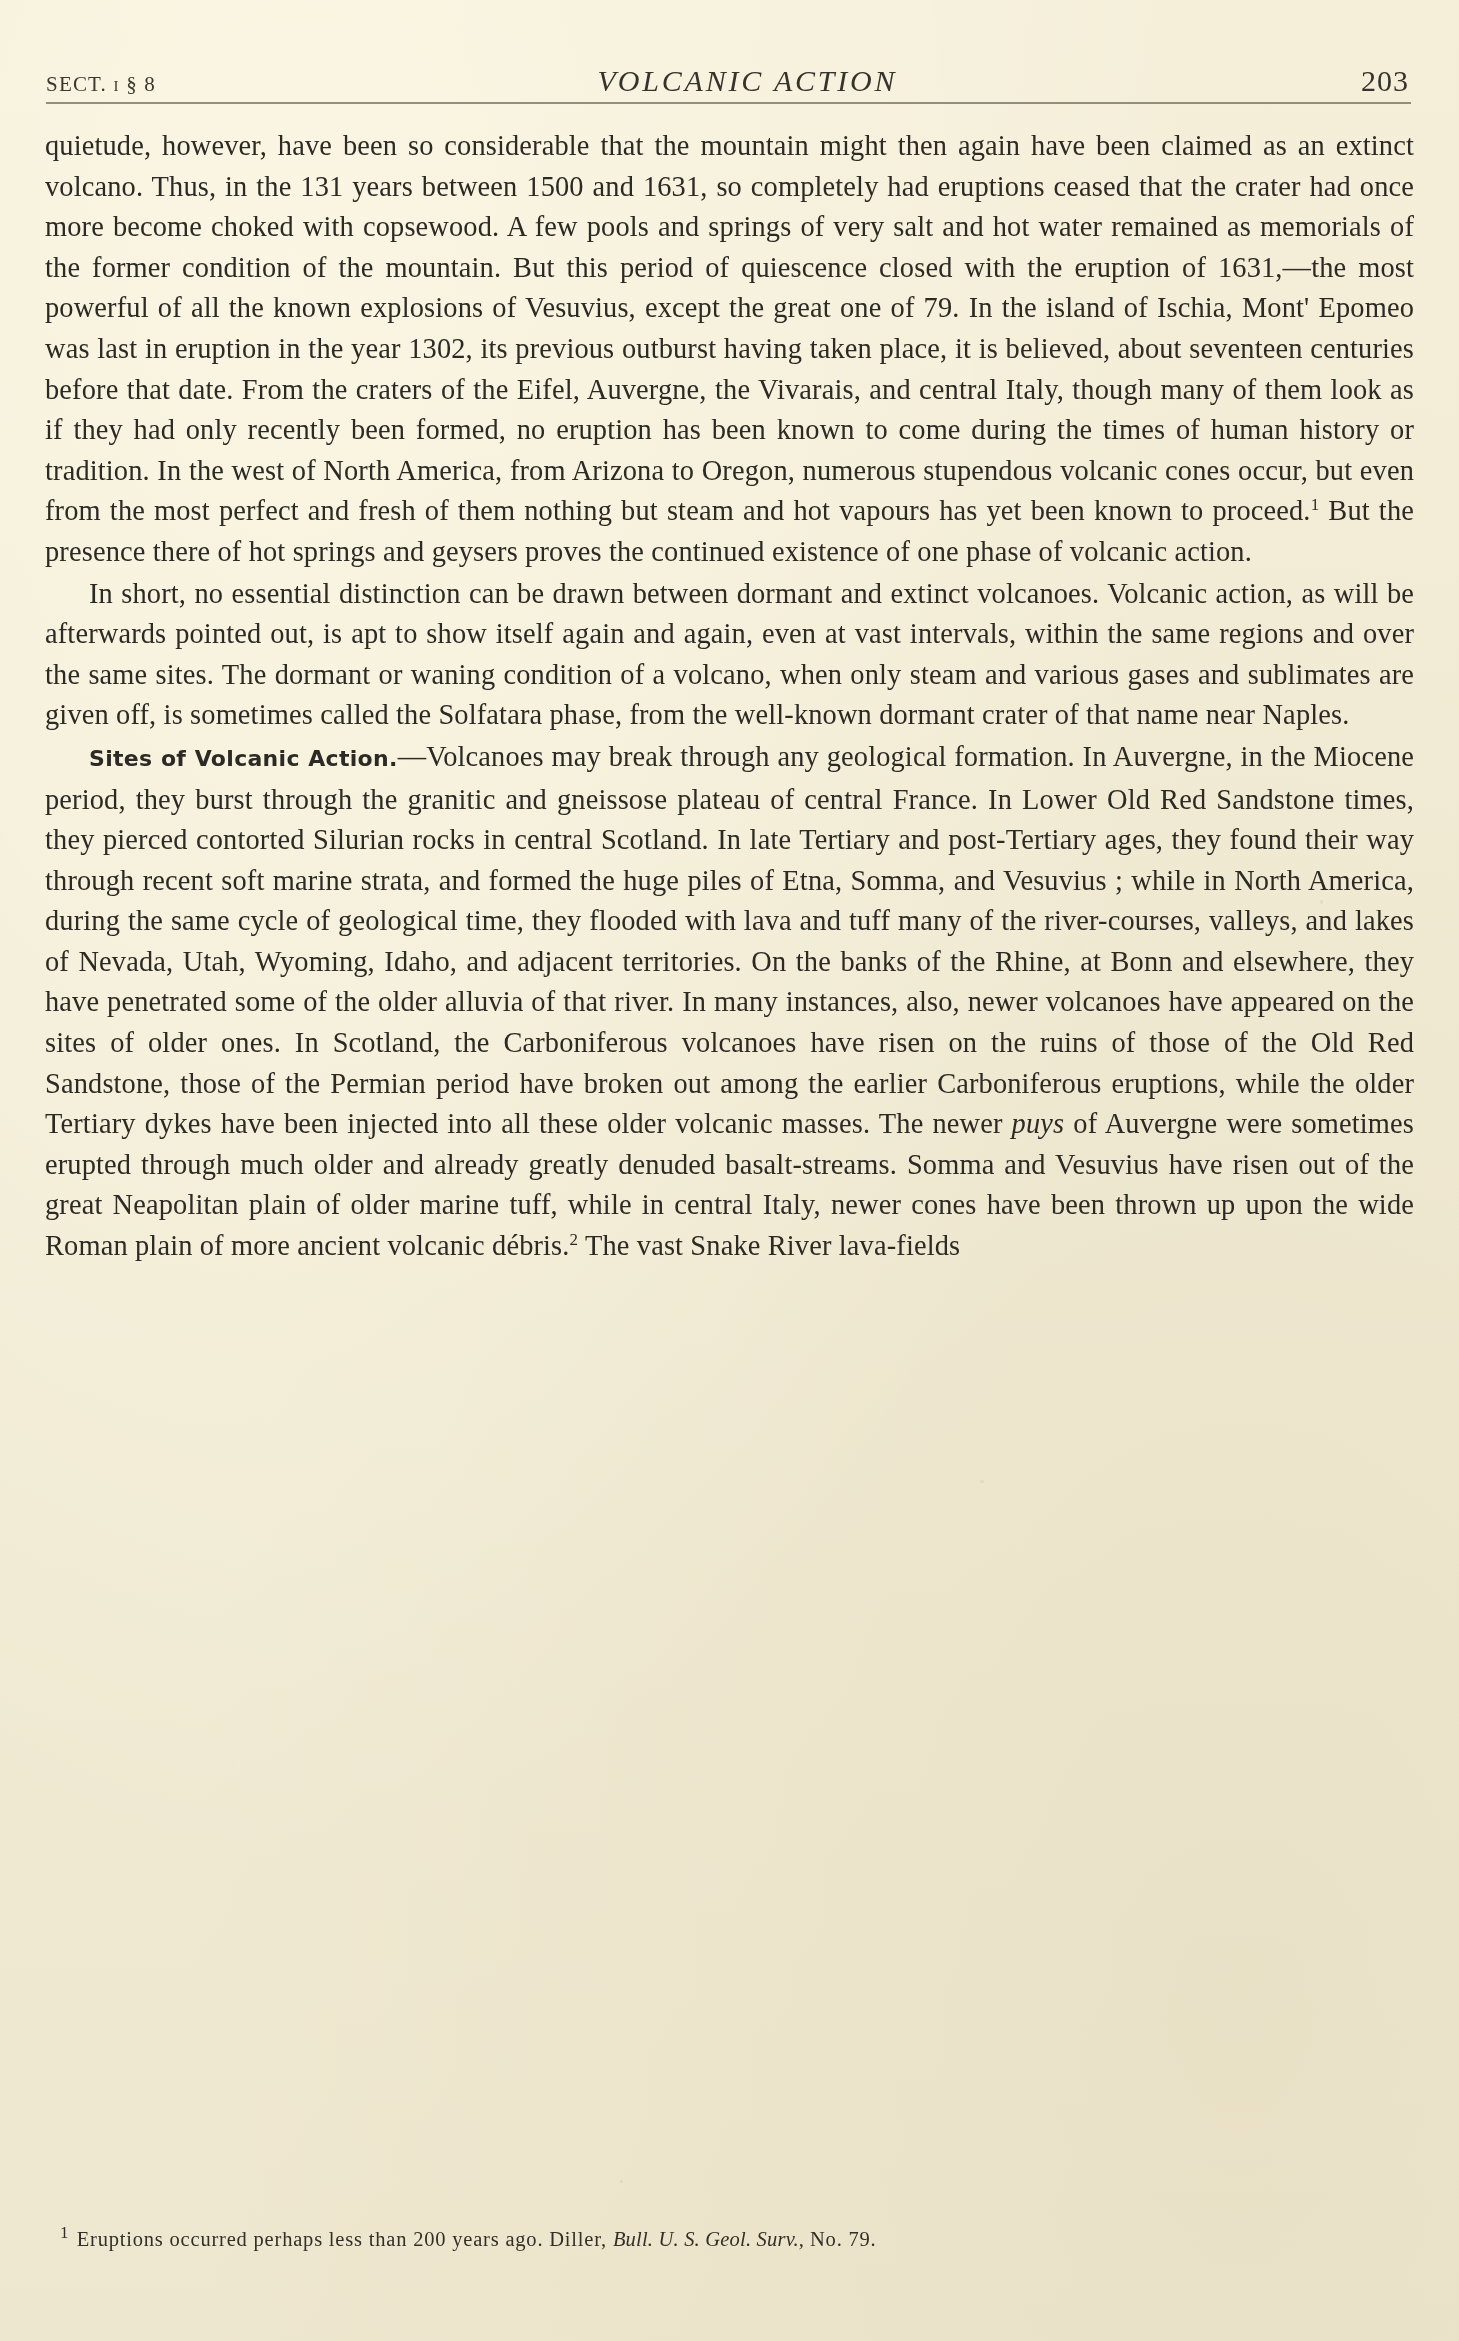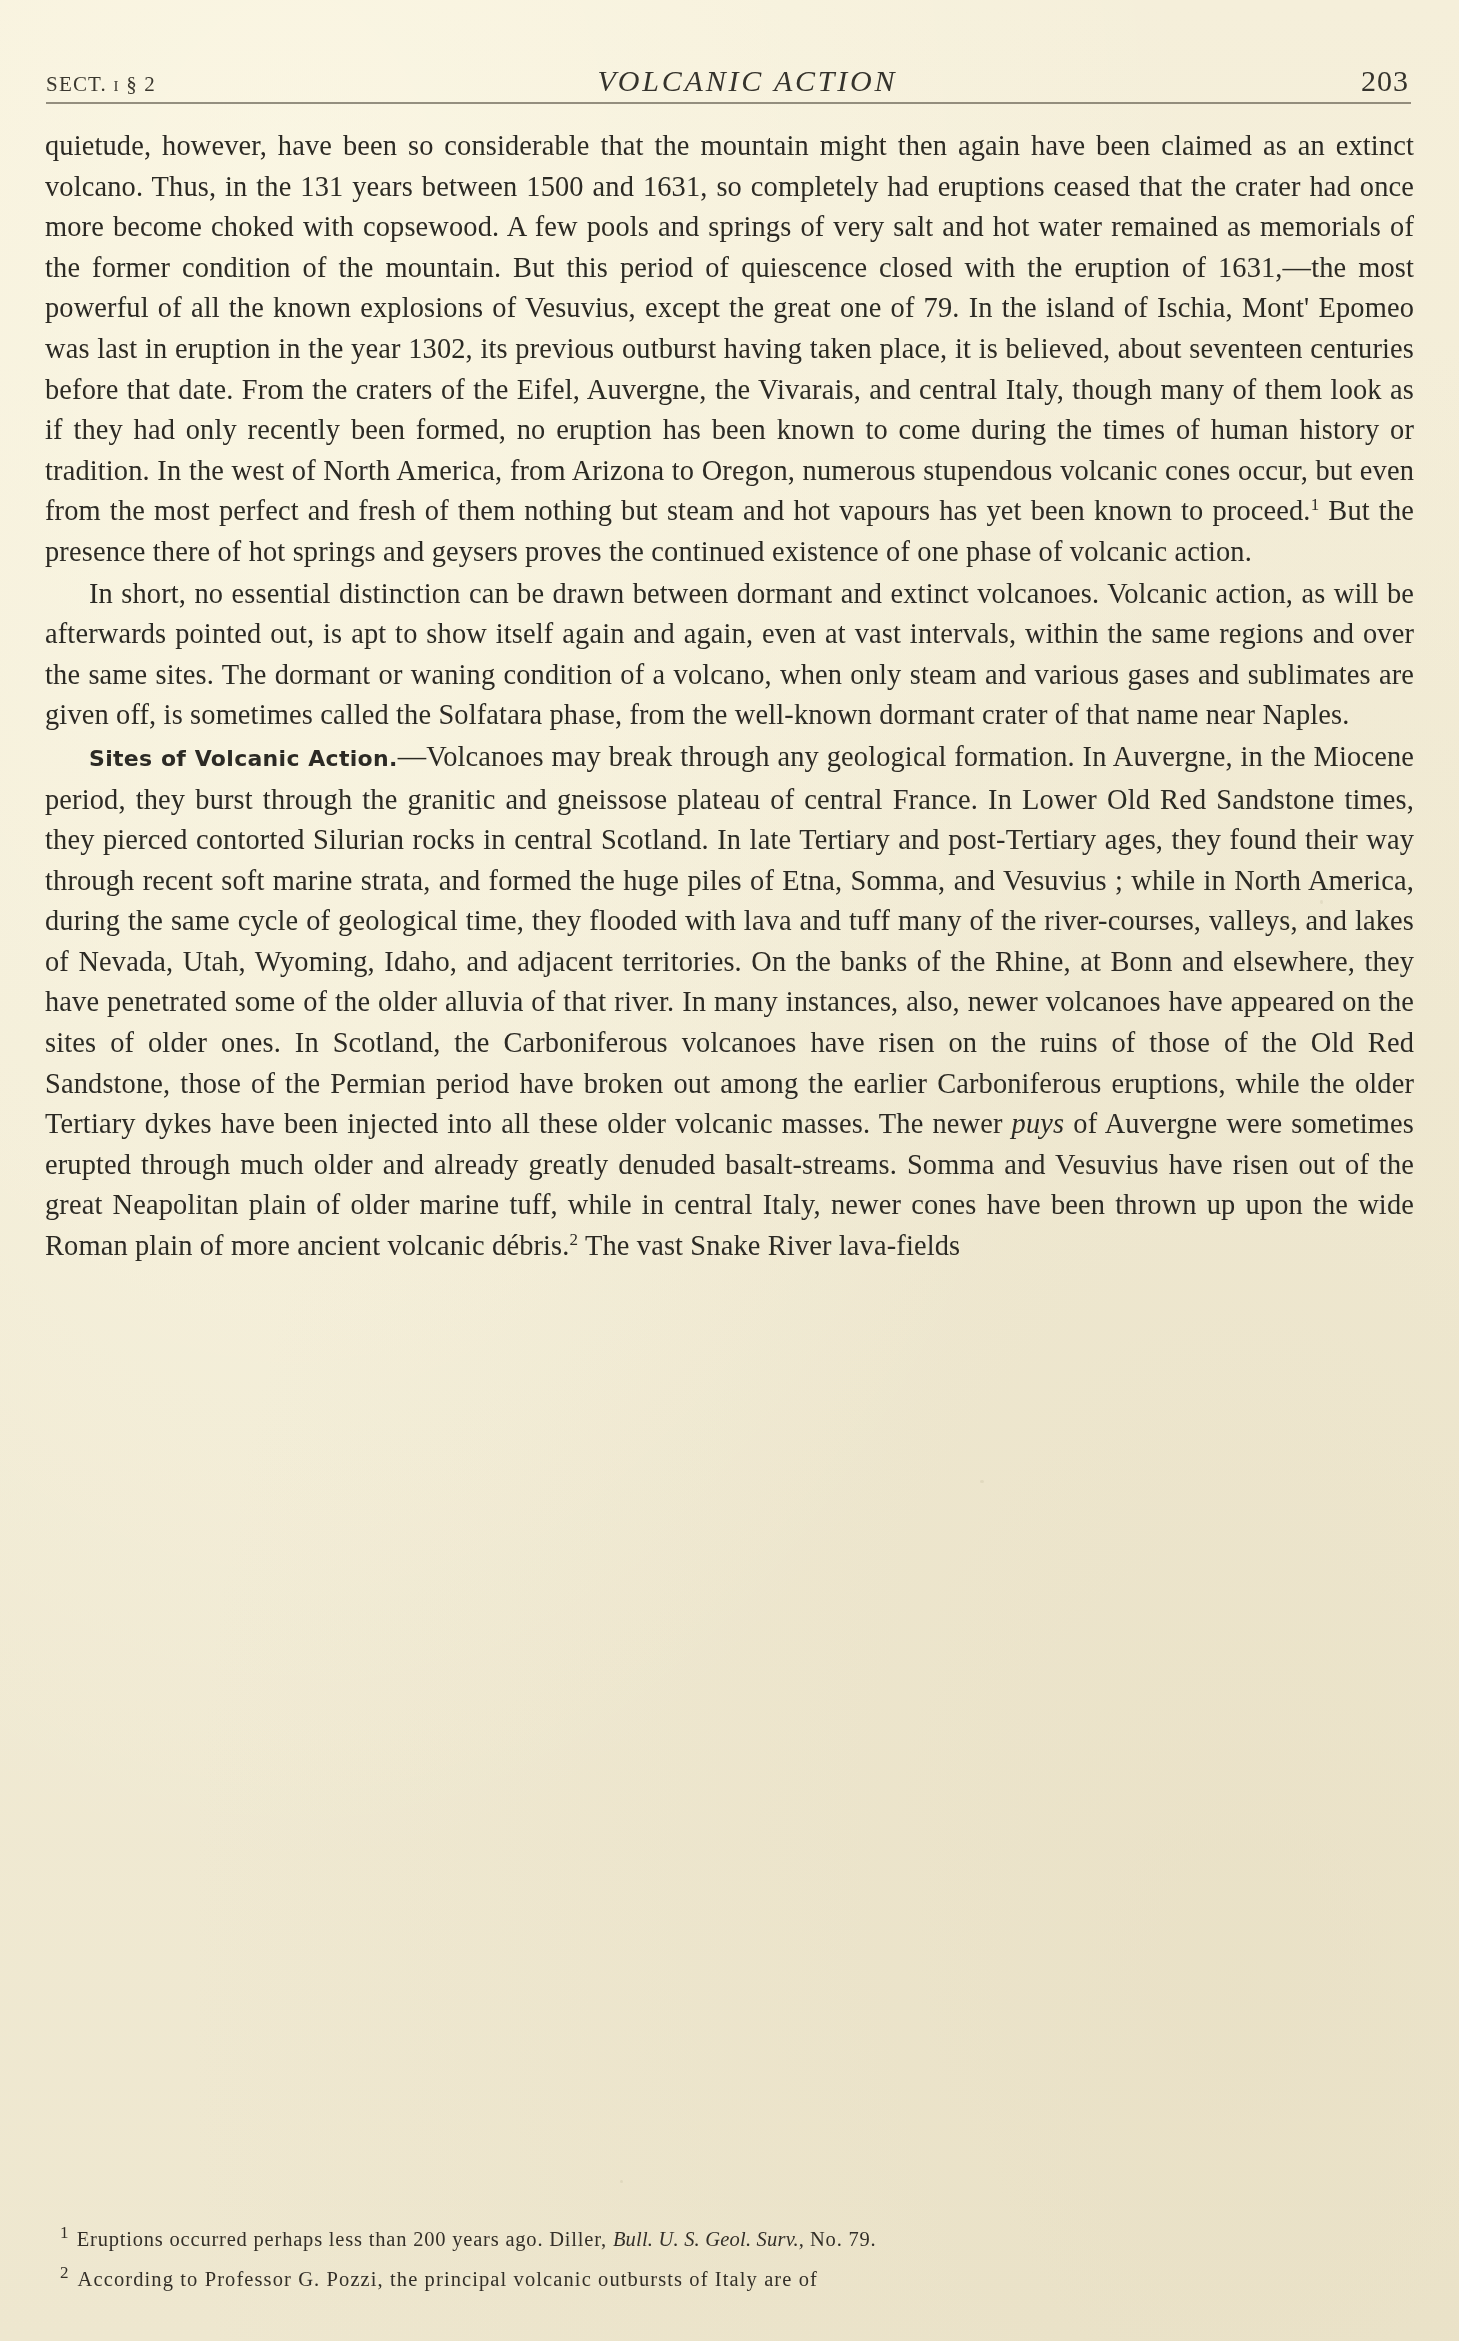--- a/index.html
+++ b/index.html
@@ -137,38 +137,37 @@
   }
 </style>
 </head>
 <body>
 
 <div class="page">
 
   <div class="content">
 
     <div class="runhead">
-      <div class="sect"><span class="small-caps">SECT. i § 2</span></div>
+      <div class="sect"><span class="small-caps">SECT. i § 8</span></div>
       <div class="title">VOLCANIC ACTION</div>
       <div class="folio">203</div>
     </div>
 
     <div class="rule"></div>
 
     <div class="body-text">
       <p><span>quietude, however, have been so considerable that the mountain might then again have been claimed as an extinct volcano. Thus, in the 131 years between 1500 and 1631, so completely had eruptions ceased that the crater had once more become choked with copsewood. A few pools and springs of very salt and hot water remained as memorials of the former condition of the mountain. But this period of quiescence closed with the eruption of 1631,—the most powerful of all the known explosions of Vesuvius, except the great one of 79. In the island of Ischia, Mont' Epomeo was last in eruption in the year 1302, its previous outburst having taken place, it is believed, about seventeen centuries before that date. From the craters of the Eifel, Auvergne, the Vivarais, and central Italy, though many of them look as if they had only recently been formed, no eruption has been known to come during the times of human history or tradition. In the west of North America, from Arizona to Oregon, numerous stupendous volcanic cones occur, but even from the most perfect and fresh of them nothing but steam and hot vapours has yet been known to proceed.</span><sup class="fn">1</sup> <span>But the presence there of hot springs and geysers proves the continued existence of one phase of volcanic action.</span></p>
 
       <p class="indent">In short, no essential distinction can be drawn between dormant and extinct volcanoes. Volcanic action, as will be afterwards pointed out, is apt to show itself again and again, even at vast intervals, within the same regions and over the same sites. The dormant or waning condition of a volcano, when only steam and various gases and sublimates are given off, is sometimes called the Solfatara phase, from the well-known dormant crater of that name near Naples.</p>
 
       <p class="indent"><span class="run-head-term">Sites of Volcanic Action.</span><span>—Volcanoes may break through any geological formation. In Auvergne, in the Miocene period, they burst through the granitic and gneissose plateau of central France. In Lower Old Red Sandstone times, they pierced contorted Silurian rocks in central Scotland. In late Tertiary and post-Tertiary ages, they found their way through recent soft marine strata, and formed the huge piles of Etna, Somma, and Vesuvius ; while in North America, during the same cycle of geological time, they flooded with lava and tuff many of the river-courses, valleys, and lakes of Nevada, Utah, Wyoming, Idaho, and adjacent territories. On the banks of the Rhine, at Bonn and elsewhere, they have penetrated some of the older alluvia of that river. In many instances, also, newer volcanoes have appeared on the sites of older ones. In Scotland, the Carboniferous volcanoes have risen on the ruins of those of the Old Red Sandstone, those of the Permian period have broken out among the earlier Carboniferous eruptions, while the older Tertiary dykes have been injected into all these older volcanic masses. The newer </span><span class="italic">puys</span><span> of Auvergne were sometimes erupted through much older and already greatly denuded basalt-streams. Somma and Vesuvius have risen out of the great Neapolitan plain of older marine tuff, while in central Italy, newer cones have been thrown up upon the wide Roman plain of more ancient volcanic débris.</span><sup class="fn">2</sup><span> The vast Snake River lava-fields</span></p>
     </div>
   </div>
 
   <div class="footnotes">
     <span class="fn-line"><span class="marker">1</span><span class="fn-spaced">Eruptions occurred perhaps less than 200 years ago.  Diller, </span><span class="fn-italic">Bull. U. S. Geol. Surv.,</span><span class="fn-spaced"> No. 79.</span></span>
-    <span class="fn-line second"><span class="marker">2</span><span>According to Professor G. Pozzi, the principal volcanic outbursts of Italy are of</span></span>
   </div>
 
   <div class="speckle" style="left:150px; top:640px; width:3px; height:3px;"></div>
   <div class="speckle" style="left:980px; top:1480px; width:4px; height:3px;"></div>
   <div class="speckle" style="left:1320px; top:900px; width:3px; height:4px;"></div>
   <div class="speckle" style="left:620px; top:2180px; width:3px; height:3px;"></div>
 </div>
 
 </body></html>

